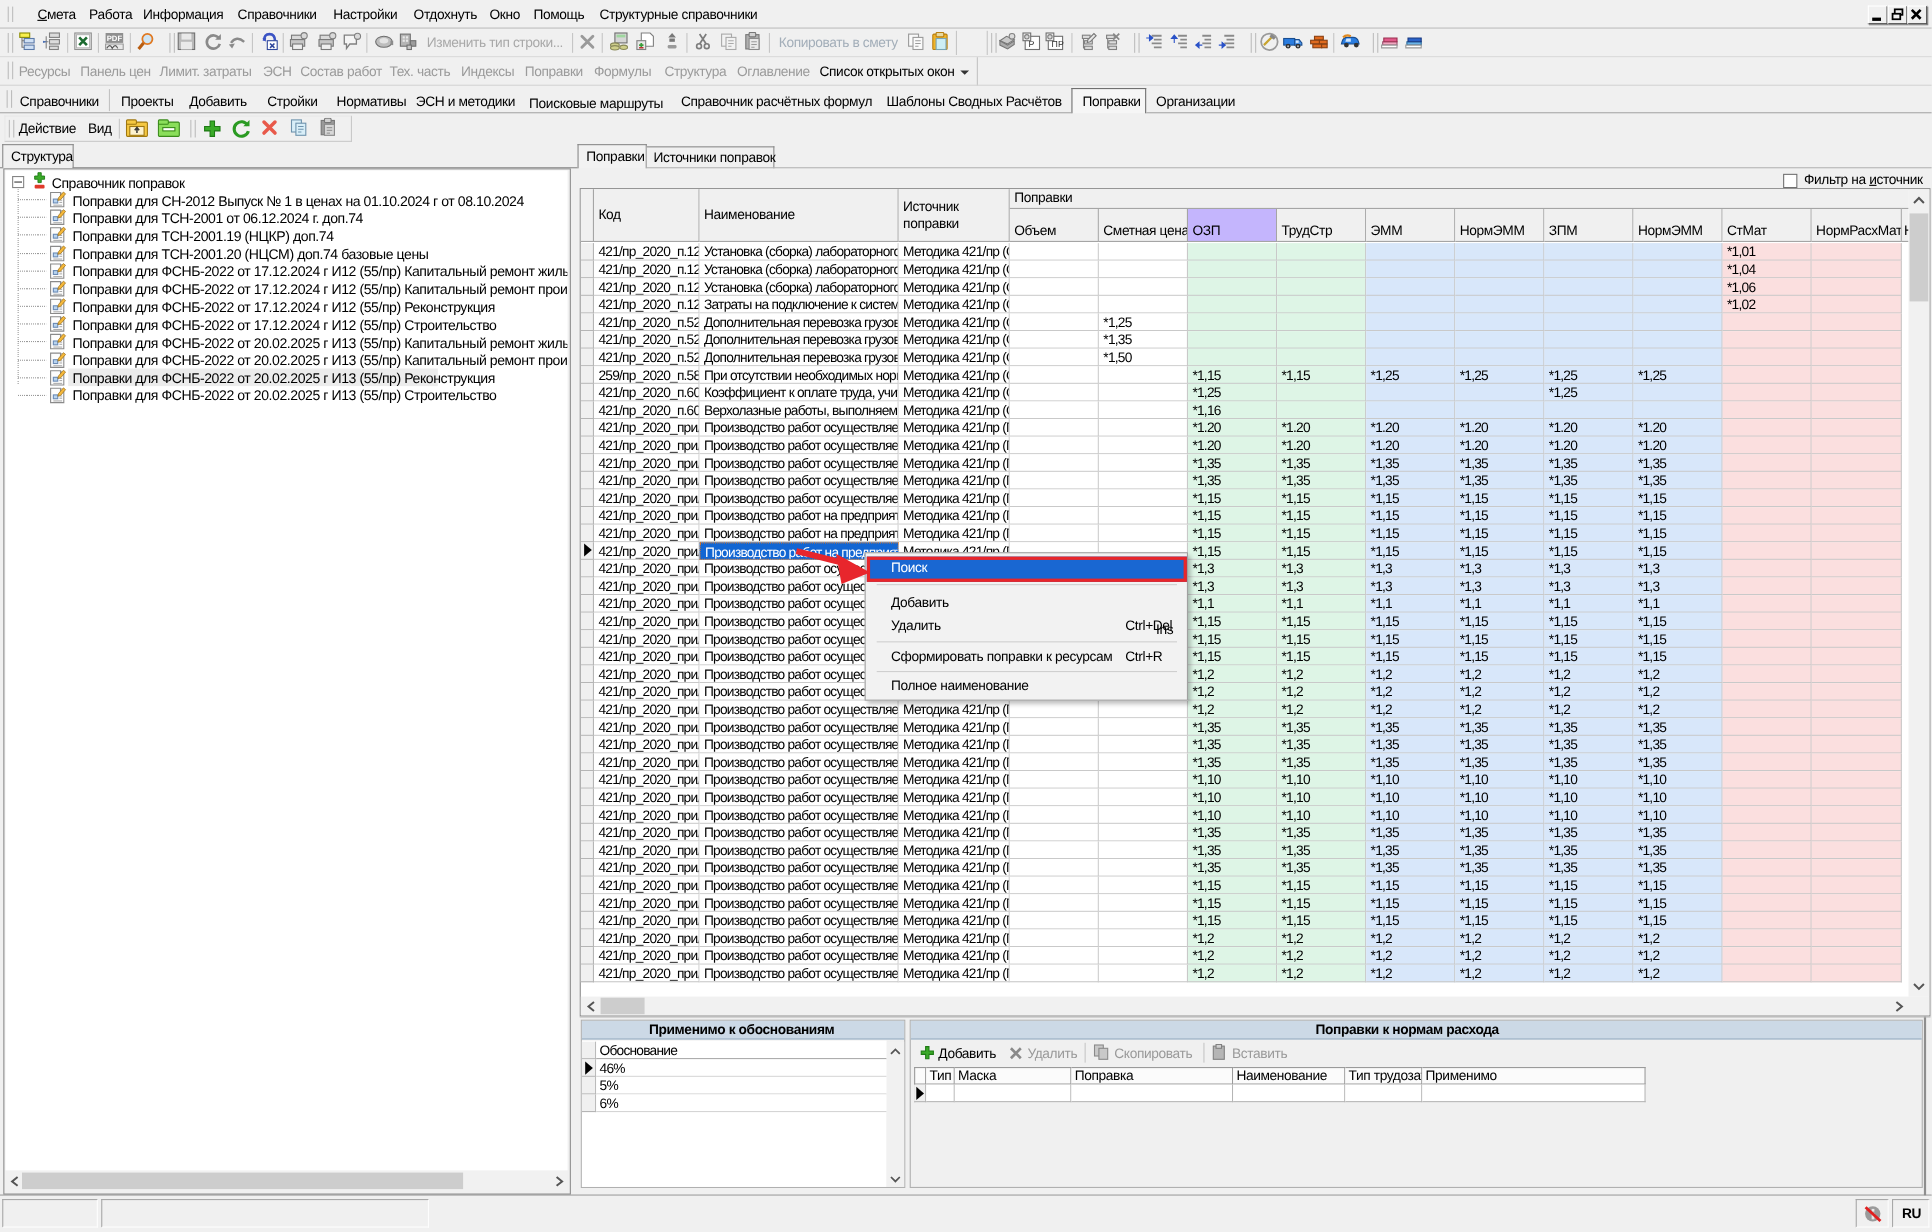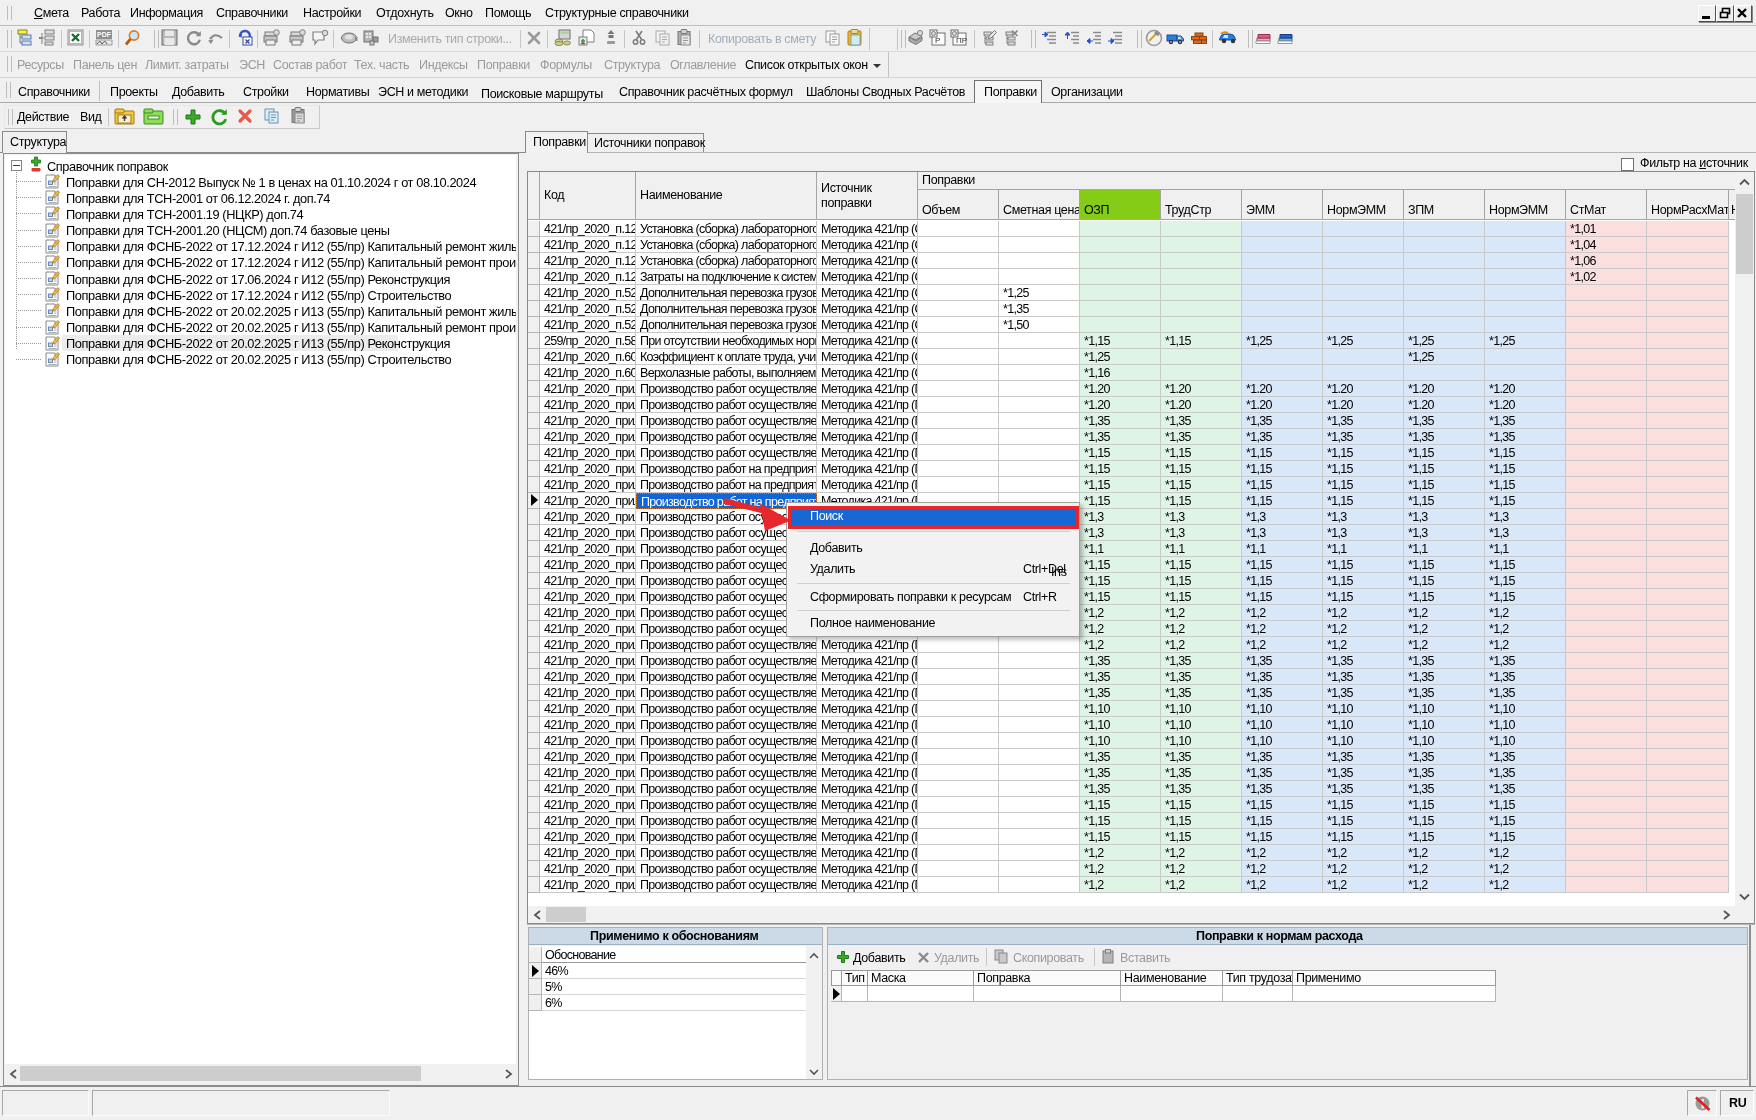--- a/index.html
+++ b/index.html
@@ -516,21 +516,21 @@
       <div class="ab" style="left:16px;top:278px;width:26px;height:1px;background-image:repeating-linear-gradient(to right,#9a9a9a 0 1px,transparent 1px 2px);"></div>
       <div class="ab" style="left:44px;top:270.0px;width:17px;height:17px;">
         <svg width="17" height="17">
           <path d="M2 2 h9 l3 3 v10 h-12 z" fill="#fdfdfd" stroke="#8a8a8a"></path>
           <path d="M11 2 v3 h3" fill="#fff" stroke="#8a8a8a"></path>
           <rect x="4.5" y="8" width="4" height="3.5" fill="#b8d4f0" stroke="#6a8ab5"></rect>
           <path d="M10 9 h2.5 M10 11 h2.5 M4.5 13.5 h8" stroke="#9a9a9a" stroke-width="0.8"></path>
           <path d="M9.2 6.8 L13.6 1.6 l2 1.6 -4.4 5.2 -2.6 0.8 z" fill="#f5b83a" stroke="#a0731a" stroke-width="0.7"></path>
         </svg>
       </div>
-      <div class="tr" style="left:66px;top:271.5px;width:450px;height:15px;">Поправки для ФСНБ-2022 от 17.06.2024 г И12 (55/пр) Реконструкция</div>
+      <div class="tr" style="left:66px;top:271.5px;width:450px;height:15px;">Поправки для ФСНБ-2022 от 17.12.2024 г И12 (55/пр) Реконструкция</div>
       <div class="ab" style="left:16px;top:294px;width:26px;height:1px;background-image:repeating-linear-gradient(to right,#9a9a9a 0 1px,transparent 1px 2px);"></div>
       <div class="ab" style="left:44px;top:286.2px;width:17px;height:17px;">
         <svg width="17" height="17">
           <path d="M2 2 h9 l3 3 v10 h-12 z" fill="#fdfdfd" stroke="#8a8a8a"></path>
           <path d="M11 2 v3 h3" fill="#fff" stroke="#8a8a8a"></path>
           <rect x="4.5" y="8" width="4" height="3.5" fill="#b8d4f0" stroke="#6a8ab5"></rect>
           <path d="M10 9 h2.5 M10 11 h2.5 M4.5 13.5 h8" stroke="#9a9a9a" stroke-width="0.8"></path>
           <path d="M9.2 6.8 L13.6 1.6 l2 1.6 -4.4 5.2 -2.6 0.8 z" fill="#f5b83a" stroke="#a0731a" stroke-width="0.7"></path>
         </svg>
       </div>
@@ -603,21 +603,21 @@
     </div>
     <div style="left:918px;top:172px;width:817px;height:18px;background:#f0f0f0;border-bottom:1px solid #a5a5a5;box-sizing:border-box;position:absolute;">
       <div class="tx" style="left:4px;top:1px;">Поправки</div>
     </div>
     <div style="left:918px;top:190px;width:81px;height:30px;background:#f0f0f0;border-right:1px solid #a5a5a5;border-bottom:1px solid #a5a5a5;box-sizing:border-box;overflow:hidden;position:absolute;">
       <div class="tx" style="left:4px;top:13px;">Объем</div>
     </div>
     <div style="left:999px;top:190px;width:81px;height:30px;background:#f0f0f0;border-right:1px solid #a5a5a5;border-bottom:1px solid #a5a5a5;box-sizing:border-box;overflow:hidden;position:absolute;">
       <div class="tx" style="left:4px;top:13px;">Сметная цена</div>
     </div>
-    <div style="left:1080px;top:190px;width:81px;height:30px;background:#84cc16;border-right:1px solid #a5a5a5;border-bottom:1px solid #a5a5a5;box-sizing:border-box;overflow:hidden;position:absolute;">
+    <div style="left:1080px;top:190px;width:81px;height:30px;background:#c4b5fd;border-right:1px solid #a5a5a5;border-bottom:1px solid #a5a5a5;box-sizing:border-box;overflow:hidden;position:absolute;">
       <div class="tx" style="left:4px;top:13px;">ОЗП</div>
     </div>
     <div style="left:1161px;top:190px;width:81px;height:30px;background:#f0f0f0;border-right:1px solid #a5a5a5;border-bottom:1px solid #a5a5a5;box-sizing:border-box;overflow:hidden;position:absolute;">
       <div class="tx" style="left:4px;top:13px;">ТрудСтр</div>
     </div>
     <div style="left:1242px;top:190px;width:81px;height:30px;background:#f0f0f0;border-right:1px solid #a5a5a5;border-bottom:1px solid #a5a5a5;box-sizing:border-box;overflow:hidden;position:absolute;">
       <div class="tx" style="left:4px;top:13px;">ЭММ</div>
     </div>
     <div style="left:1323px;top:190px;width:81px;height:30px;background:#f0f0f0;border-right:1px solid #a5a5a5;border-bottom:1px solid #a5a5a5;box-sizing:border-box;overflow:hidden;position:absolute;">
       <div class="tx" style="left:4px;top:13px;">НормЭММ</div>

